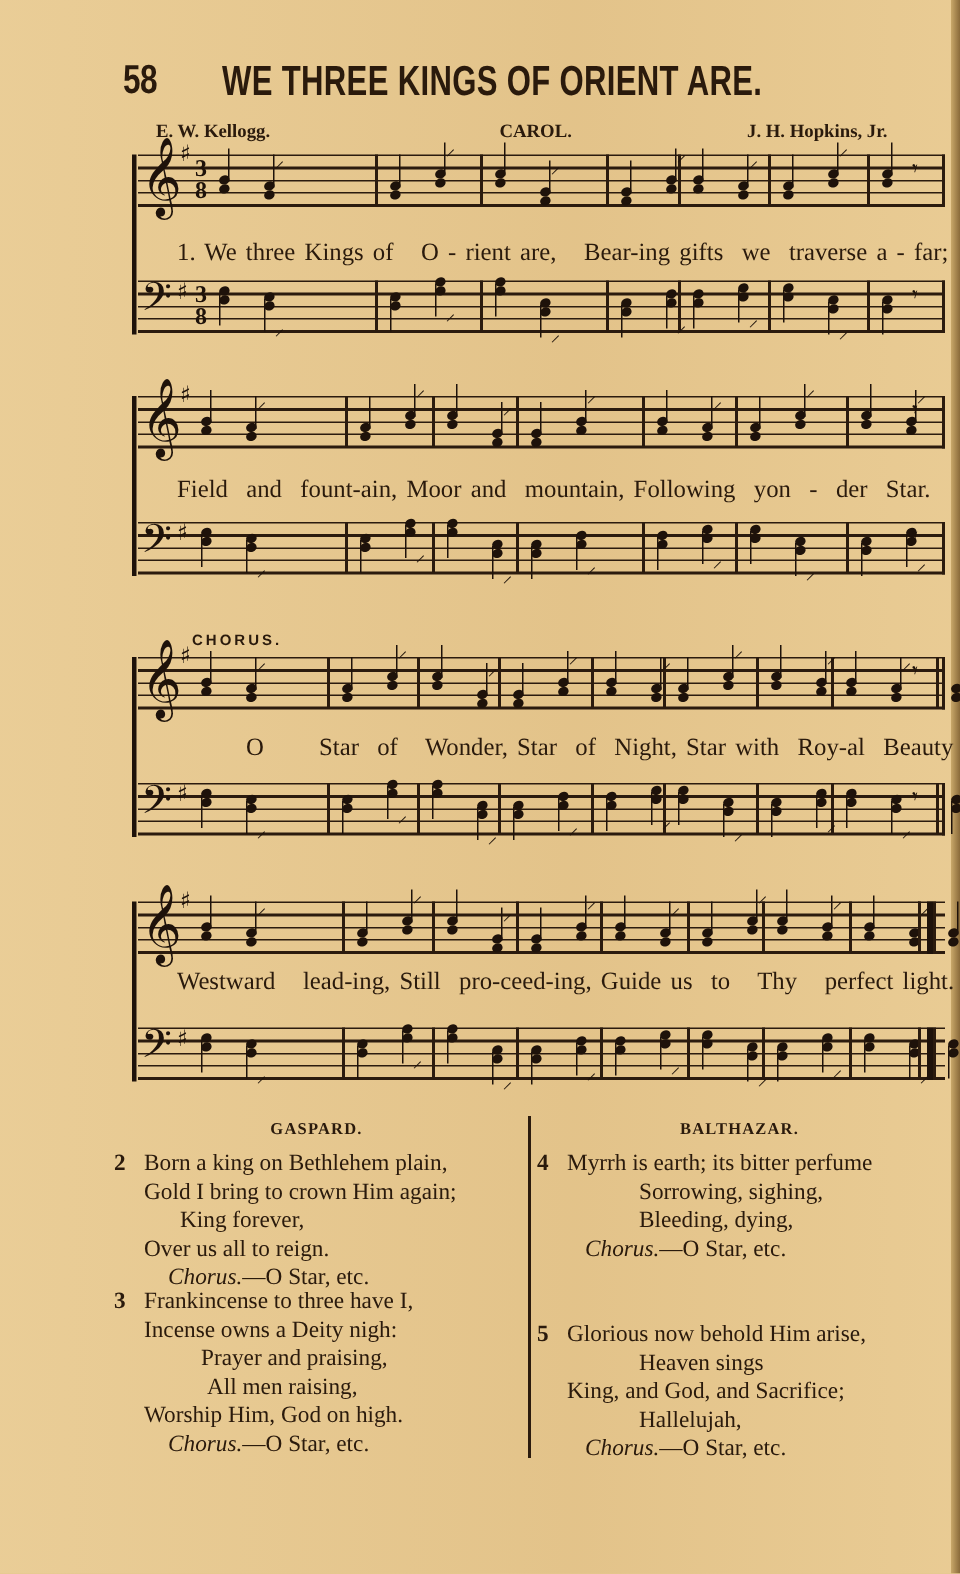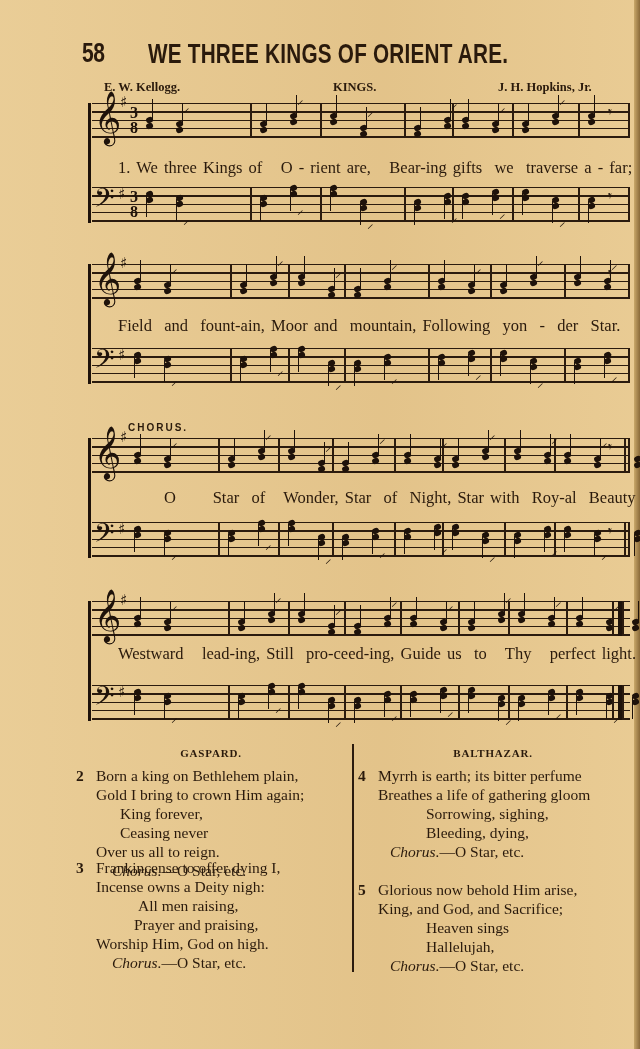--- a/index.html
+++ b/index.html
@@ -52,21 +52,21 @@
 <body>
 
 <div class="edge-right"></div>
 
 <div class="header">
   <span class="page-num">58</span>
   <span class="title">WE THREE KINGS OF ORIENT ARE.</span>
 </div>
 
 <div class="credits credit-left">E. W. Kellogg.</div>
-<div class="credits credit-center">KINGS.</div>
+<div class="credits credit-center">CAROL.</div>
 <div class="credits credit-right">J. H. Hopkins, Jr.</div>
 
 <div id="score">
     <div class="system" style="top: 103px; height: 124px;">
       <div class="brace-line" style="top: 0px; height: 120px;"></div>
       <div class="staff" style="top: 0px;">
         <div class="line" style="top: 0px;"></div>
         <div class="line" style="top: 8.3px;"></div>
         <div class="line" style="top: 16.6px;"></div>
         <div class="line" style="top: 24.9px;"></div>
@@ -651,42 +651,40 @@
     </div>
   </div>
 
 <div class="divider"></div>
 
 <div class="verse-block" style="left:76px; top:744px; width:270px;">
   <div class="verse-head">GASPARD.</div>
   <div class="vline"><span class="vnum">2</span><span>Born a king on Bethlehem plain,</span></div>
   <div class="vline ind1">Gold I bring to crown Him again;</div>
   <div class="vline ind2">King forever,</div>
-  <div class="vline ind2">Ceasing never</div>
   <div class="vline ind1">Over us all to reign.</div>
   <div class="vline chorus-ref"><i>Chorus.</i><span>—O Star, etc.</span></div>
 </div>
 
 <div class="verse-block" style="left:76px; top:858px; width:270px;">
-  <div class="vline"><span class="vnum">3</span><span>Frankincense to offer dying I,</span></div>
+  <div class="vline"><span class="vnum">3</span><span>Frankincense to three have I,</span></div>
   <div class="vline ind1">Incense owns a Deity nigh:</div>
+  <div class="vline ind3" style="padding-left:58px">Prayer and praising,</div>
   <div class="vline ind3" style="padding-left:62px">All men raising,</div>
-  <div class="vline ind3" style="padding-left:58px">Prayer and praising,</div>
   <div class="vline ind1">Worship Him, God on high.</div>
   <div class="vline chorus-ref"><i>Chorus.</i><span>—O Star, etc.</span></div>
 </div>
 
 <div class="verse-block" style="left:358px; top:744px; width:270px;">
   <div class="verse-head">BALTHAZAR.</div>
   <div class="vline"><span class="vnum">4</span><span>Myrrh is earth; its bitter perfume</span></div>
-  <div class="vline ind1">Breathes a life of gathering gloom</div>
   <div class="vline ind3" style="padding-left:68px">Sorrowing, sighing,</div>
   <div class="vline ind3" style="padding-left:68px">Bleeding, dying,</div>
   <div class="vline chorus-ref" style="padding-left:32px"><i>Chorus.</i><span>—O Star, etc.</span></div>
 </div>
 
 <div class="verse-block" style="left:358px; top:880px; width:270px;">
   <div class="vline"><span class="vnum">5</span><span>Glorious now behold Him arise,</span></div>
+  <div class="vline ind3" style="padding-left:68px">Heaven sings</div>
   <div class="vline ind1">King, and God, and Sacrifice;</div>
-  <div class="vline ind3" style="padding-left:68px">Heaven sings</div>
   <div class="vline ind3" style="padding-left:68px">Hallelujah,</div>
   <div class="vline chorus-ref" style="padding-left:32px"><i>Chorus.</i><span>—O Star, etc.</span></div>
 </div>
 
 </body></html>

